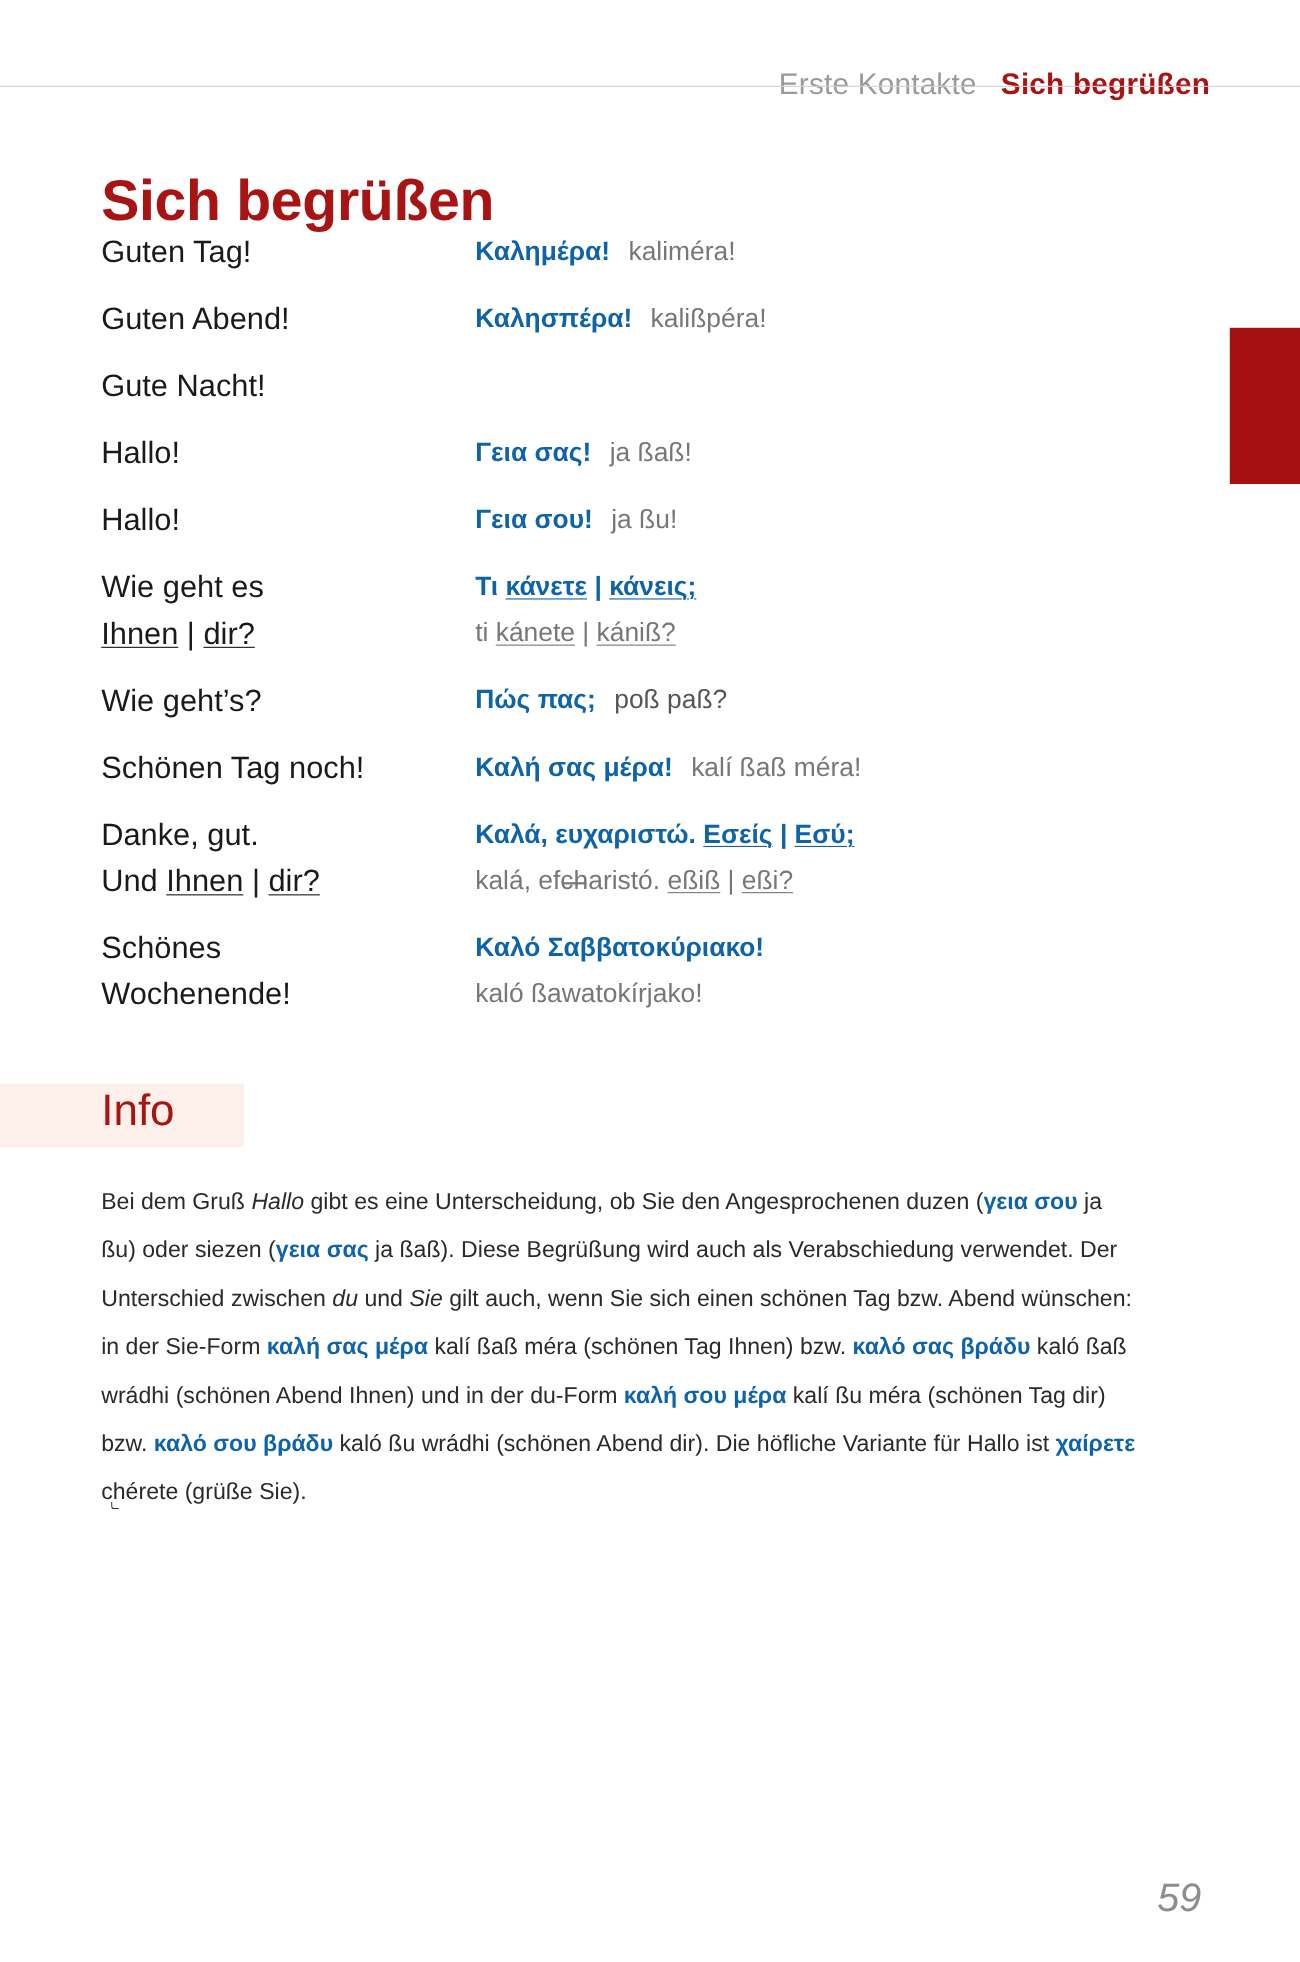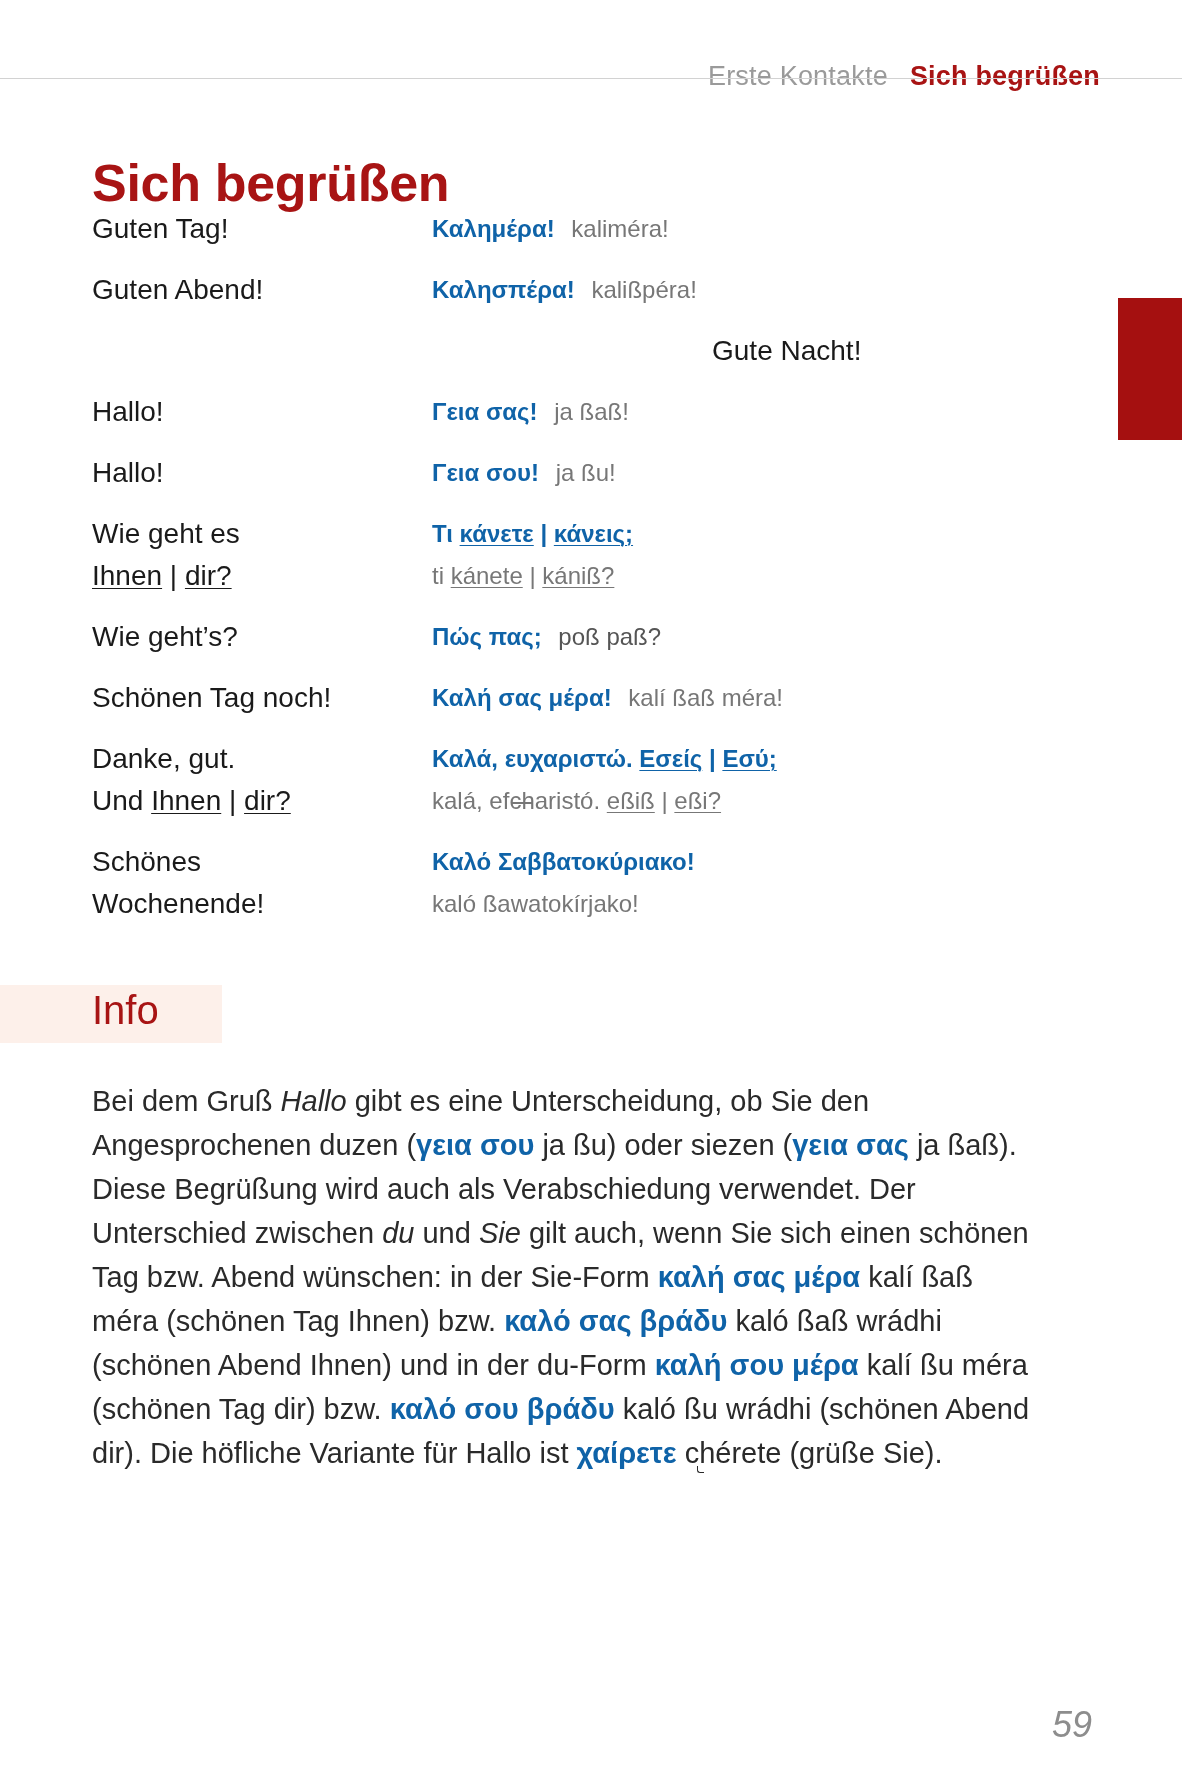--- a/index.html
+++ b/index.html
@@ -78,21 +78,20 @@
   .phrases {
     position: absolute;
     left: 92px;
     top: 208px;
     width: 960px;
   }
   .phrase-row {
     display: flex;
     align-items: flex-start;
     margin-bottom: 19px;
-    justify-content: flex-end;
   }
   .phrase-de {
     width: 340px;
     flex: 0 0 340px;
     font-size: 28px;
     line-height: 42px;
     color: #1a1a1a;
   }
   .phrase-right {
     flex: 1 1 auto;
@@ -163,21 +162,21 @@
     top: 988px;
     font-size: 40px;
     font-weight: normal;
     color: #a81414;
   }
   .info-body {
     position: absolute;
     left: 92px;
     top: 1050px;
     width: 940px;
-    font-size: 29px;
+    font-size: 21px;
     line-height: 44px;
     color: #2a2a2a;
   }
   .info-body i {
     font-style: italic;
   }
 
   
   .page-number {
     position: absolute;

